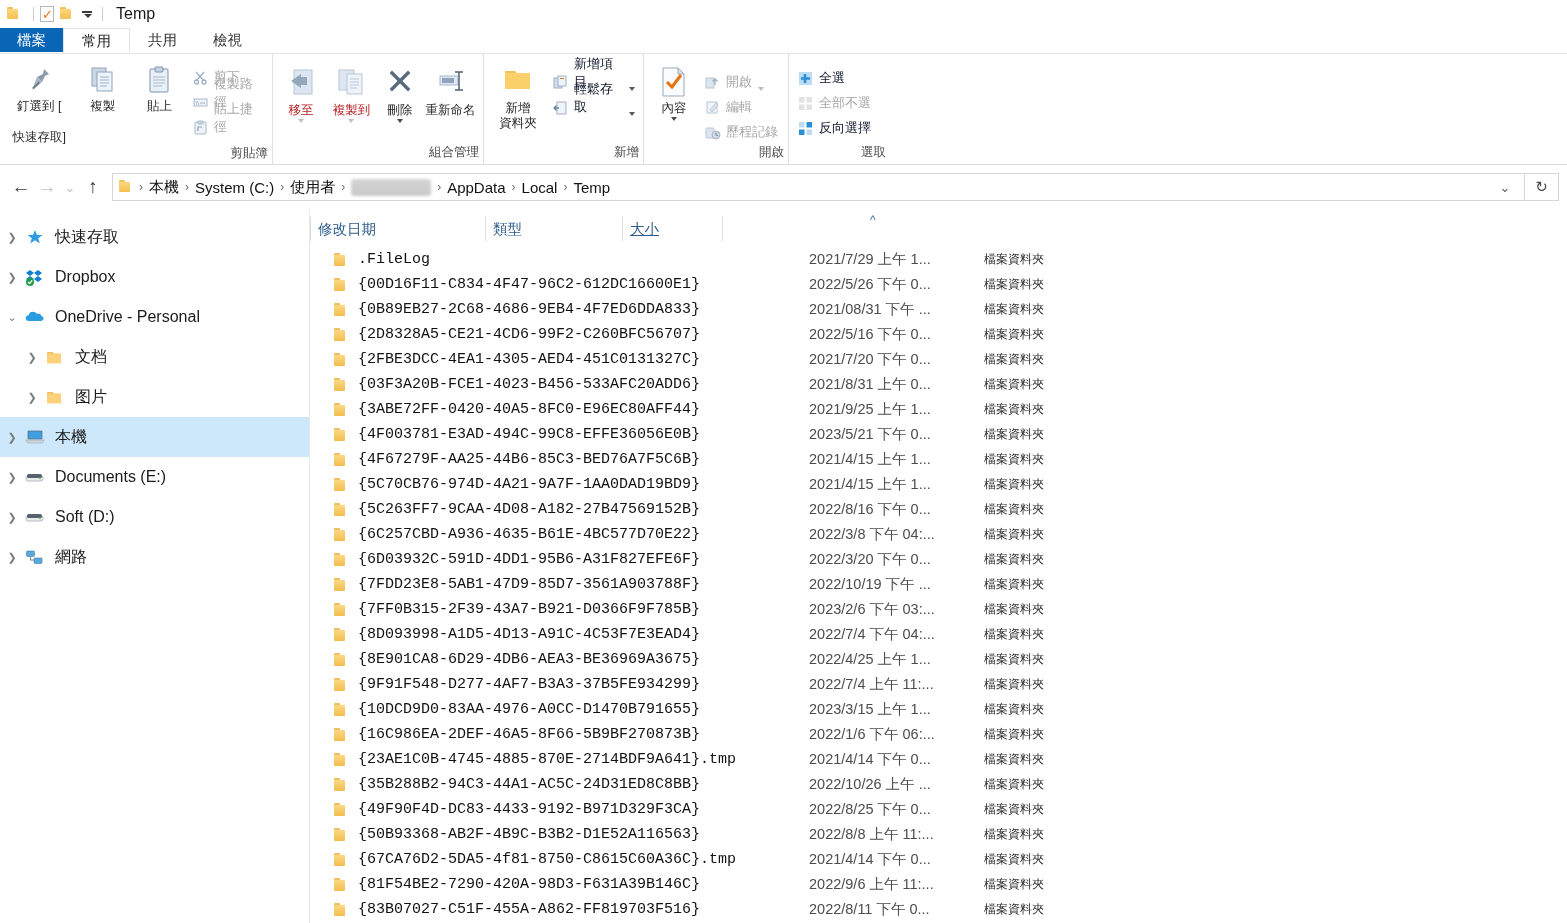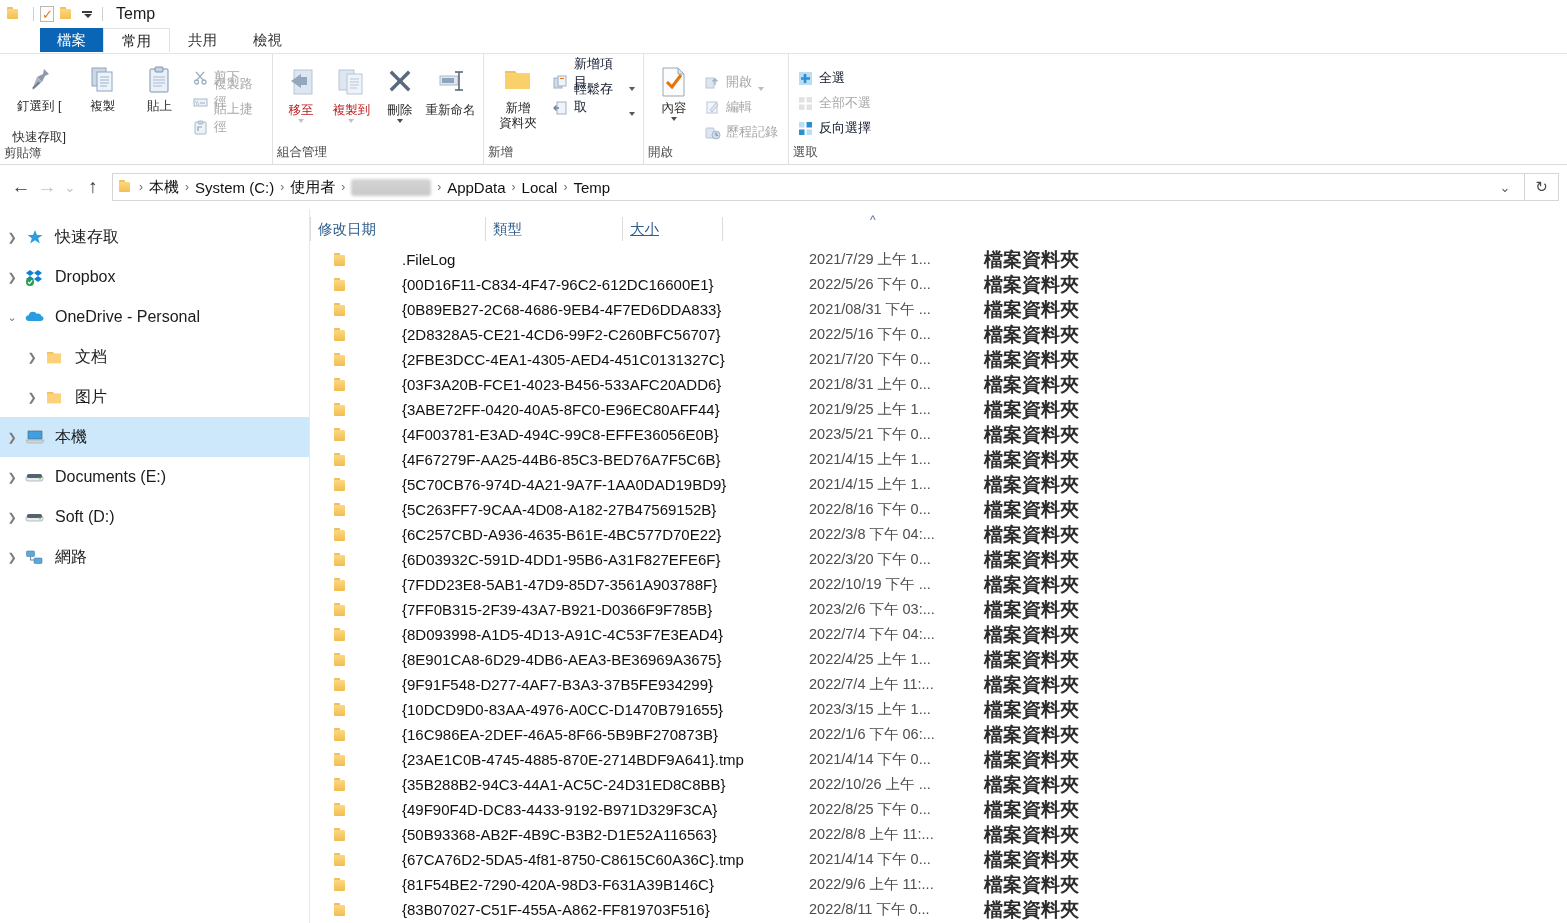--- a/index.html
+++ b/index.html
@@ -62,21 +62,20 @@
     font-family: "Liberation Sans", sans-serif;
   }
 
   
   #tabstrip {
     height: 25px;
     display: flex;
     align-items: stretch;
     background: #ffffff;
     position: relative;
-    padding-left: 40px;
   }
   #tabstrip::after {
     content: ""; position: absolute; left: 0; right: 0; bottom: 0;
     height: 1px; background: #ffffff;
   }
   .rtab {
     padding: 0 18px;
     display: flex; align-items: center;
     font-size: 14.5px; color: #333333;
     cursor: default;
@@ -102,21 +101,21 @@
     position: relative;
   }
   .rgroup {
     display: flex; flex-direction: column;
     position: relative;
     padding: 0 4px;
   }
   .rgroup + .rgroup { border-left: 1px solid #e1e1e1; }
   .rgroup-body { flex: 1; display: flex; align-items: flex-start; padding-top: 4px; }
   .rgroup-title {
-    text-align: left; font-size: 12.5px; color: #4a4a4a;
+    text-align: right; font-size: 12.5px; color: #4a4a4a;
     padding-bottom: 4px; height: 20px;
   }
 
   .bigbtn {
     width: 58px; display: flex; flex-direction: column; align-items: center;
     padding-top: 6px; cursor: default;
   }
   .bigbtn .lbl {
     font-size: 12.5px; color: #2b2b2b; text-align: center; line-height: 15px;
     margin-top: 3px;
@@ -247,28 +246,27 @@
     width: 6px; height: 3px; background: #eebf5c; border-radius: 1px 1px 0 0;
   }
   .ficon::after {
     content: ""; position: absolute; left: 0; top: 2px;
     width: 11px; height: 11px;
     background: linear-gradient(180deg,#fcd884 0%, #f2bd4e 100%);
     border-radius: 0 1px 1px 1px;
   }
   .fname {
     font-size: 15px; color: #111111; white-space: nowrap;
-    font-family: Liberation Sans, sans-serif;
-    margin-left: 44px;
+    font-family: Liberation Mono, monospace;
   }
   .fcell-date {
     width: 175px; font-size: 14.5px; color: #4c4c4c; padding-left: 3px; white-space: nowrap;
   }
   .fcell-type {
-    width: 137px; font-size: 19px; color: #2c2c2c; padding-left: 3px; white-space: nowrap; font-weight: bold;
+    width: 137px; font-size: 12px; color: #2c2c2c; padding-left: 3px; white-space: nowrap;
   }
   .fcell-size { width: 100px; }
 </style>
 </head>
 <body>
 
 <div id="titlebar">
   <div class="qa-ico">
     <div class="folder-glyph"></div>
   </div>

